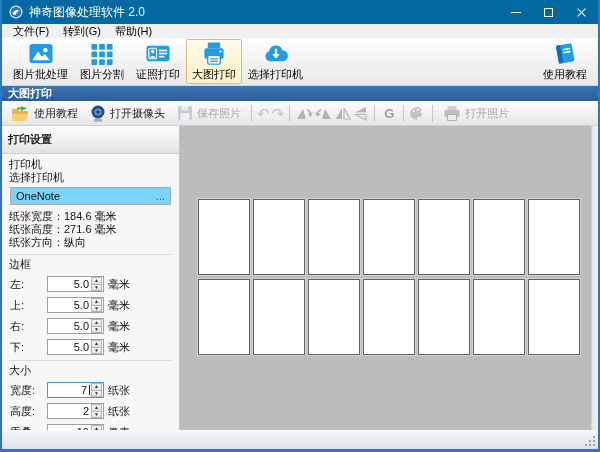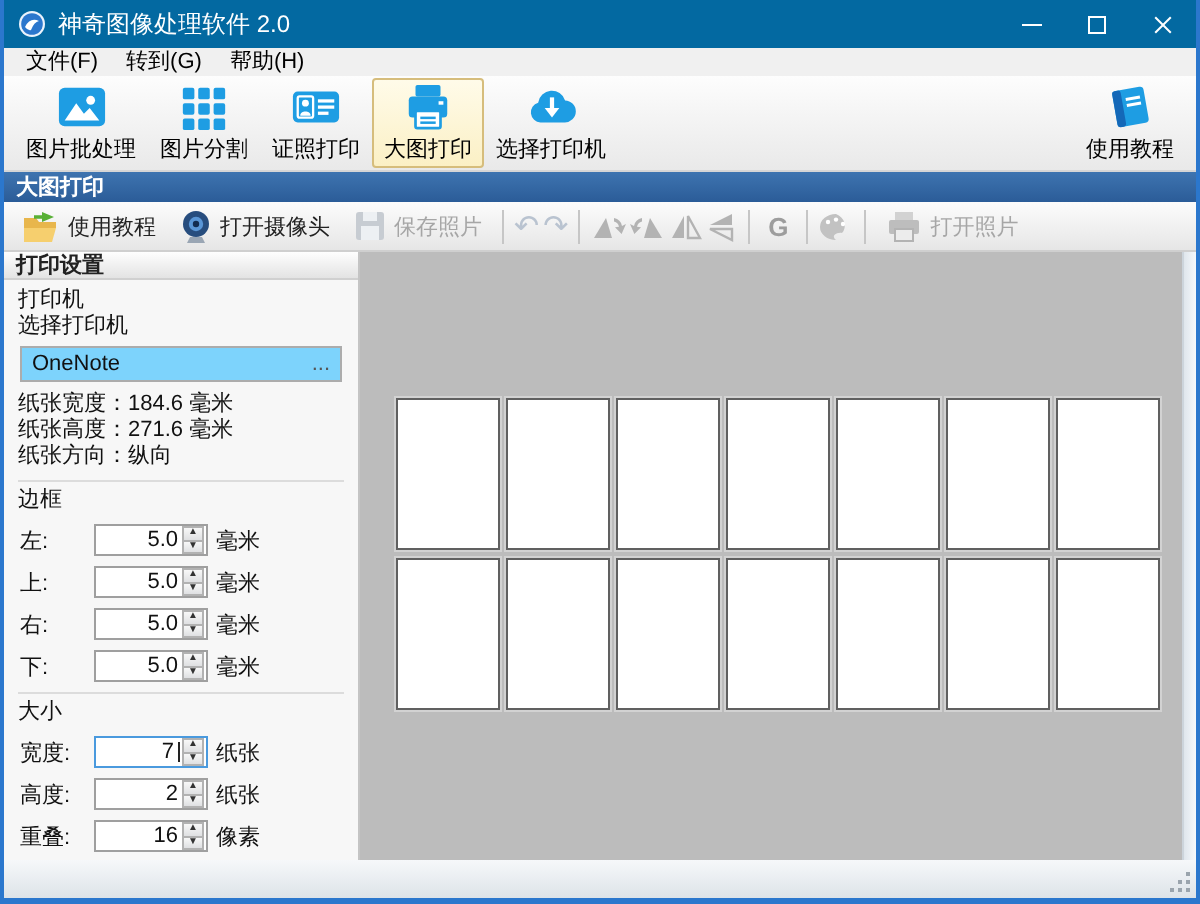--- a/index.html
+++ b/index.html
@@ -36,21 +36,21 @@
   
   .sub-toolbar {height:25px; background:linear-gradient(#fcfcfc,#e6e6e6); border-bottom:1px solid #cfcfcf; display:flex; align-items:center; padding:0 4px; gap:2px; flex:none;}
   .st-btn {display:flex; align-items:center; gap:4px; padding:1px 5px; color:#222; white-space:nowrap;}
   .st-btn.disabled {color:#a6a6a6;}
   .st-sep {width:1px; height:17px; background:#c6c6c6; margin:0 3px; flex:none;}
   .ghost {color:#b9c3d0; font-size:15px; line-height:15px;}
   .gray-letter {color:#9d9d9d; font-size:13px; font-weight:bold; padding:0 4px;}
   
   .content {flex:1; display:flex; min-height:0;}
   .settings {width:178px; flex:none; background:#f7f7f7; border-right:1px solid #c4c4c4; display:flex; flex-direction:column;}
-  .settings-header {height:14px; flex:none; background:linear-gradient(#fefefe,#e3e3e3); border-bottom:1px solid #d0d0d0; font-weight:bold; color:#222; display:flex; align-items:center; padding-left:6px;}
+  .settings-header {height:28px; flex:none; background:linear-gradient(#fefefe,#e3e3e3); border-bottom:1px solid #d0d0d0; font-weight:bold; color:#222; display:flex; align-items:center; padding-left:6px;}
   .settings-body {flex:1; padding:4px 7px 0 7px; overflow:hidden;}
   .line {line-height:13px;}
   .combo {height:18px; background:#7dd3fc; border:1px solid #acacac; display:flex; align-items:center; padding:0 5px; margin:3px 1px 5px 1px;}
   .combo-dots {margin-left:auto; color:#555;}
   .group {border-top:1px solid #dcdcdc; margin-top:5px; padding-top:3px;}
   .group-title {line-height:13px; color:#111;}
   .spin-row {display:flex; align-items:center; margin:5px 1px; gap:4px;}
   .spin-lbl {width:33px;}
   .spinbox {width:57px; height:16px; background:#fff; border:1px solid #9f9f9f; display:flex; align-items:center; padding:0 1px 0 2px;}
   .spinbox.focused {border-color:#4a9ade;}

